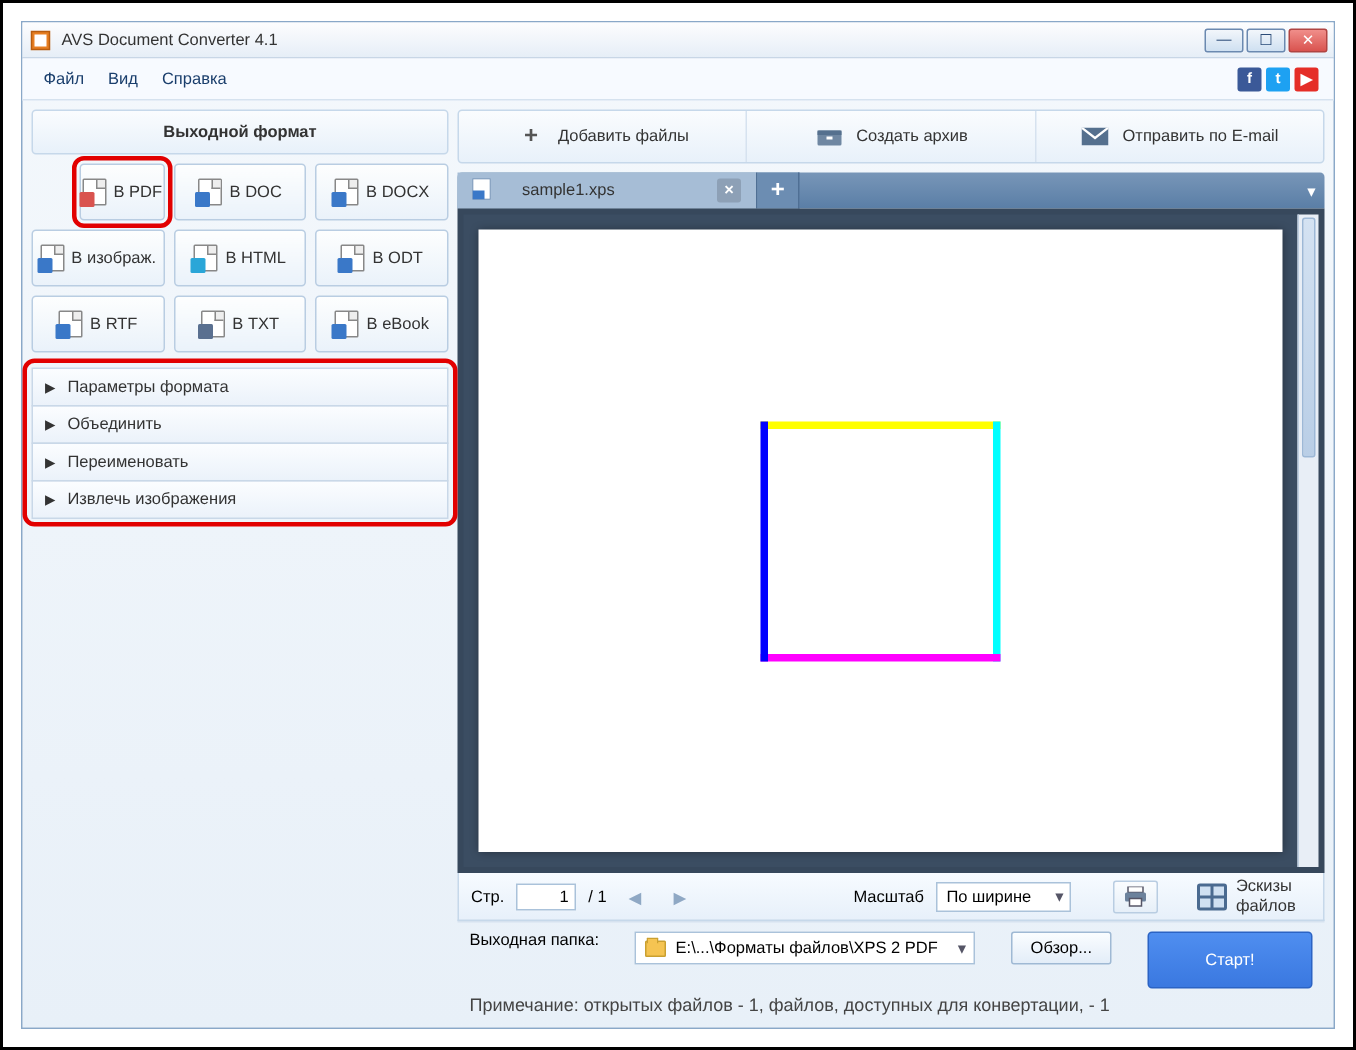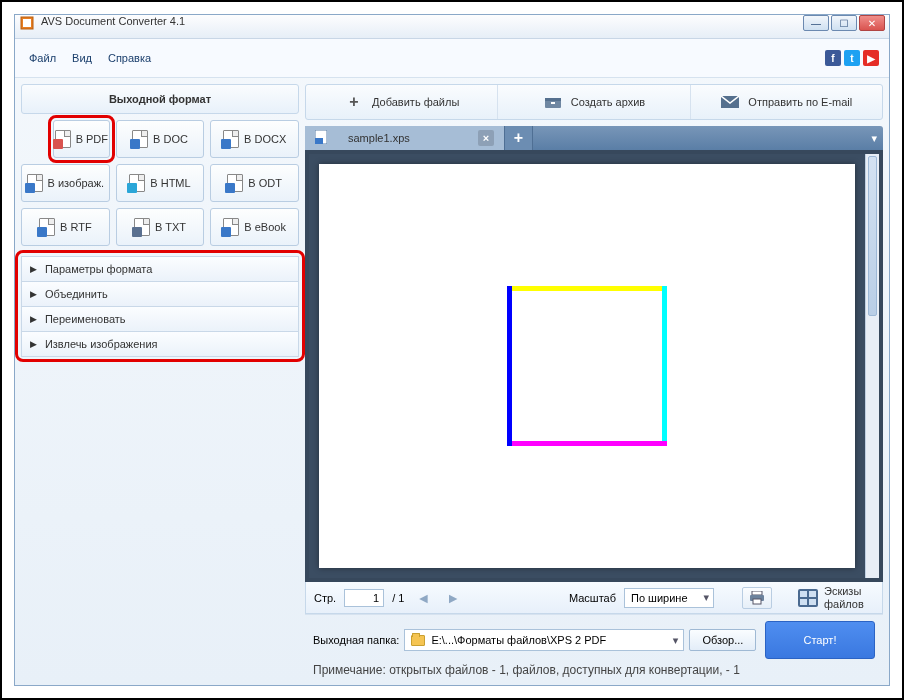--- a/index.html
+++ b/index.html
@@ -1,25 +1,25 @@
 <!DOCTYPE html>
 <html><head>
 <meta charset="utf-8">
 <style>
 * { box-sizing: border-box; margin: 0; padding: 0; font-family: Tahoma, Arial, sans-serif; font-size: 11px; }
 body { background: #fff; }
 .frame { width: 904px; height: 700px; border: 2px solid #000; position: relative; background: #fff; padding: 12px; }
 .window { width: 100%; height: 100%; border: 1px solid #8aa8c8; background: linear-gradient(to bottom, #f4f8fc 0%, #e8f0f8 100%); display: flex; flex-direction: column; }
-.titlebar { height: 24px; display: flex; padding: 0 4px; background: linear-gradient(to bottom, #fdfdfe, #e6eef7); border-bottom: 1px solid #c8d6e6; }
+.titlebar { height: 24px; display: flex; align-items: center; padding: 0 4px; background: linear-gradient(to bottom, #fdfdfe, #e6eef7); border-bottom: 1px solid #c8d6e6; }
 .titlebar .app-icon { width: 16px; height: 16px; margin-right: 6px; display:flex; align-items:center; justify-content:center;}
 .title-text { font-size: 11px; color: #333; flex: 1; }
 .win-controls { display: flex; gap: 2px; }
 .win-btn { width: 26px; height: 16px; border: 1px solid #6b89b0; background: linear-gradient(to bottom,#f2f6fb,#cfe0f1); border-radius: 2px; display:flex;align-items:center;justify-content:center;font-size:10px;color:#2a4b78;cursor:pointer;}
 .win-btn.close { background: linear-gradient(to bottom,#f08e8a,#d9534f); border-color:#b04442; color:#fff;}
-.menubar { height: 39px; display: flex; align-items: center; padding: 1px 6px; background:#f7faff; border-bottom:1px solid #d6e2ef;}
+.menubar { height: 28px; display: flex; align-items: center; padding: 1px 6px; background:#f7faff; border-bottom:1px solid #d6e2ef;}
 .menu-item { padding: 2px 8px; color:#1a3e6c; cursor:pointer;}
 .social { margin-left:auto; display:flex; gap:3px; padding-right:4px;}
 .social-icon { width:16px; height:16px; border-radius:2px; display:flex;align-items:center;justify-content:center;color:#fff;font-weight:bold;font-size:10px;}
 .fb{background:#3b5998;} .tw{background:#1da1f2;} .yt{background:#e52d27;}
 .content { flex:1; display:flex; padding: 6px; gap:6px; min-height:0;}
 .sidebar { width: 278px; display:flex; flex-direction:column; }
 .side-header { height: 30px; background:linear-gradient(to bottom,#fafcfe,#e8f1fa); border:1px solid #c6d8ea; border-radius:3px; display:flex;align-items:center;justify-content:center;font-weight:bold;color:#333;margin-bottom:6px;}
 .format-grid { display:grid; grid-template-columns: repeat(3, 1fr); gap:6px; margin-bottom:10px;}
 .fmt-btn { height:38px; border:1px solid #b9cde2; background:linear-gradient(to bottom,#fdfefe,#eaf2fa); border-radius:3px; display:flex; align-items:center; justify-content:center; gap:5px; cursor:pointer; color:#333;}
 .fmt-btn .doc-ico { width:16px; height:18px; border:1px solid #888; border-radius:1px; position:relative; background:#fff;}
@@ -60,21 +60,21 @@
 .pager input{width:40px;height:18px;border:1px solid #aac2da;text-align:right;padding:0 4px;}
 .nav-arrow{font-size:14px;color:#8fa8c4;cursor:pointer;padding:0 4px;}
 .zoom-sel{height:20px;border:1px solid #aac2da;background:#fff;padding:0 18px 0 6px;display:flex;align-items:center;position:relative;cursor:pointer;min-width:90px;}
 .zoom-sel::after{content:'▾';position:absolute;right:4px;color:#556;}
 .pager .sep{flex:1;}
 .tool-btn{width:30px;height:22px;border:1px solid #b9cde2;background:linear-gradient(to bottom,#fafcfe,#e6eff8);border-radius:2px;display:flex;align-items:center;justify-content:center;cursor:pointer;color:#445;}
 .thumbs-btn{display:flex;align-items:center;gap:6px;cursor:pointer;color:#333;}
 .thumbs-ico{width:20px;height:18px;display:grid;grid-template-columns:1fr 1fr;grid-template-rows:1fr 1fr;gap:2px;background:#4a6a90;padding:2px;border-radius:2px;}
 .thumbs-ico div{background:#cfe0f2;}
 .bottom { padding:6px 8px 2px 8px; display:flex; flex-direction:column; gap:4px; border-top:1px solid #d6e2ef;}
-.out-row{display:flex;align-items:center;gap:5px;}
+.out-row{display:flex;align-items:flex-start;gap:24px;}
 .path-box{flex:1;height:22px;border:1px solid #aac2da;background:#fff;display:flex;align-items:center;padding:0 6px;gap:6px;position:relative;max-width:280px;}
 .path-box::after{content:'▾';position:absolute;right:5px;color:#556;}
 .folder-ico{width:14px;height:11px;background:#f5c452;border:1px solid #caa030;border-radius:1px;position:relative;}
 .folder-ico::before{content:'';position:absolute;top:-3px;left:0;width:6px;height:3px;background:#f5c452;border:1px solid #caa030;border-bottom:none;border-radius:1px 1px 0 0;}
 .browse-btn{height:22px;padding:0 12px;border:1px solid #9fb9d4;background:linear-gradient(to bottom,#fafdff,#e3edf8);border-radius:2px;cursor:pointer;}
 .start-btn{width:110px;height:38px;background:linear-gradient(to bottom,#4f8ef0,#3a78e0);color:#fff;border:1px solid #2b63c4;border-radius:3px;display:flex;align-items:center;justify-content:center;font-size:13px;cursor:pointer;margin-left:auto;}
 .note{color:#444;font-size:12px;}
 </style>
 </head>
 <body>

